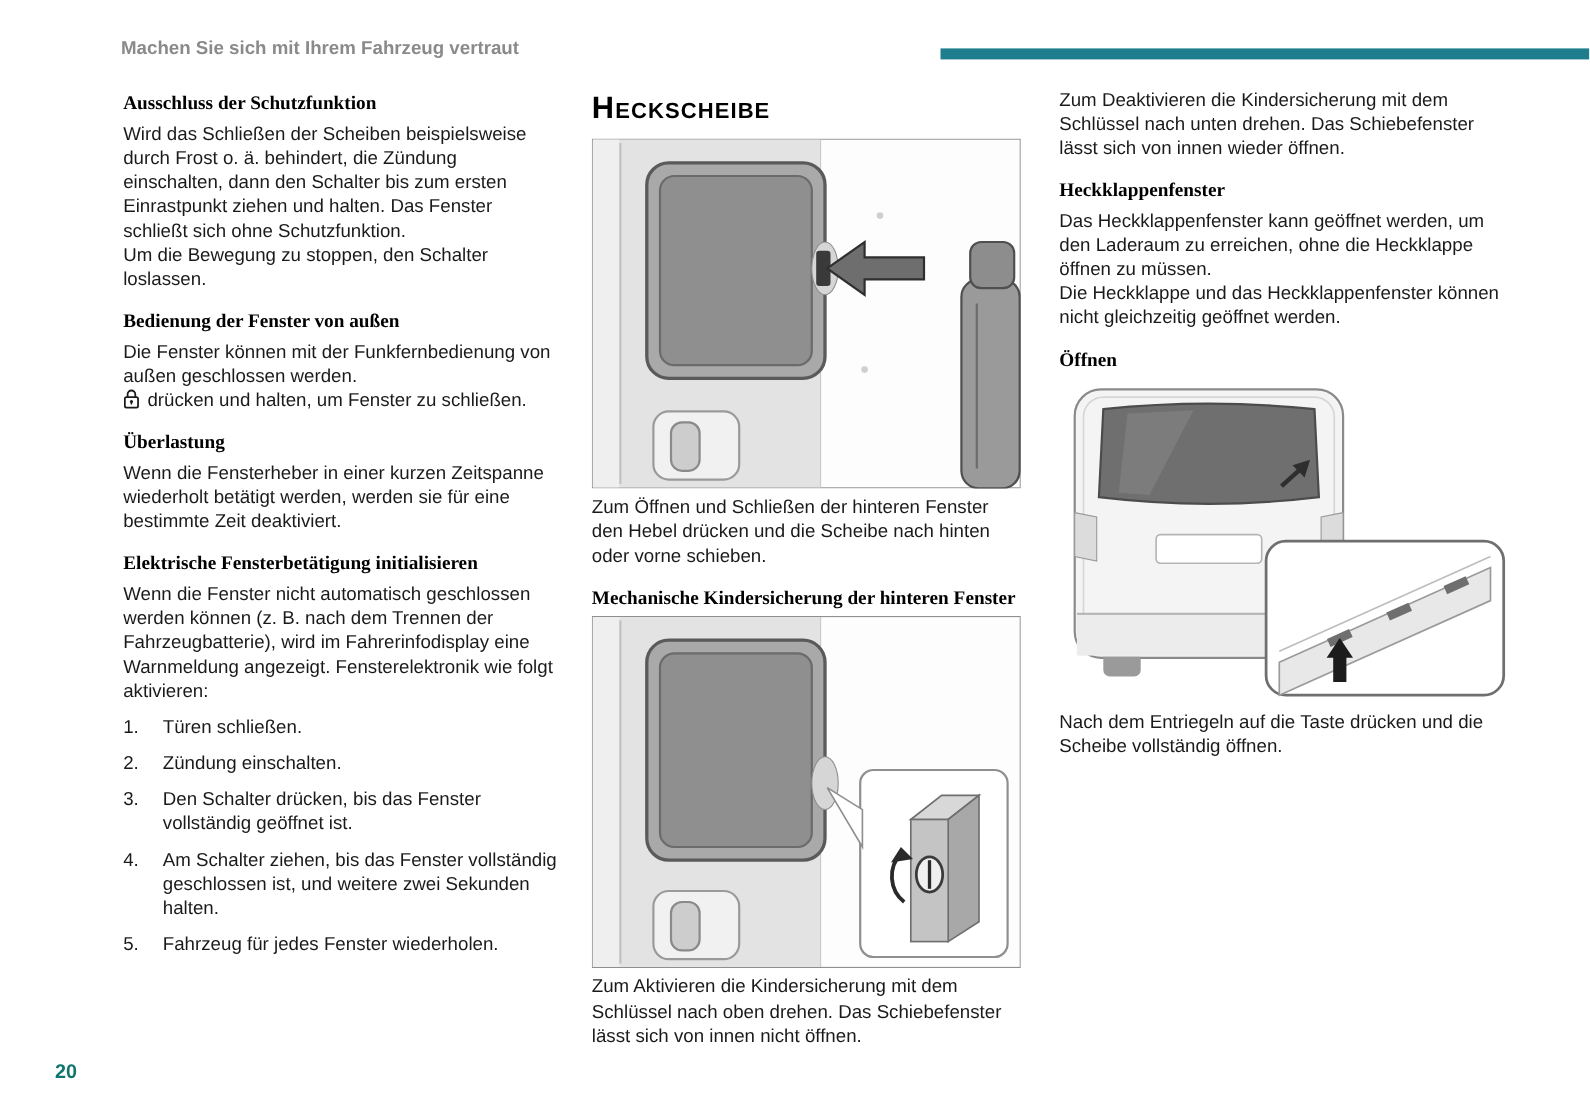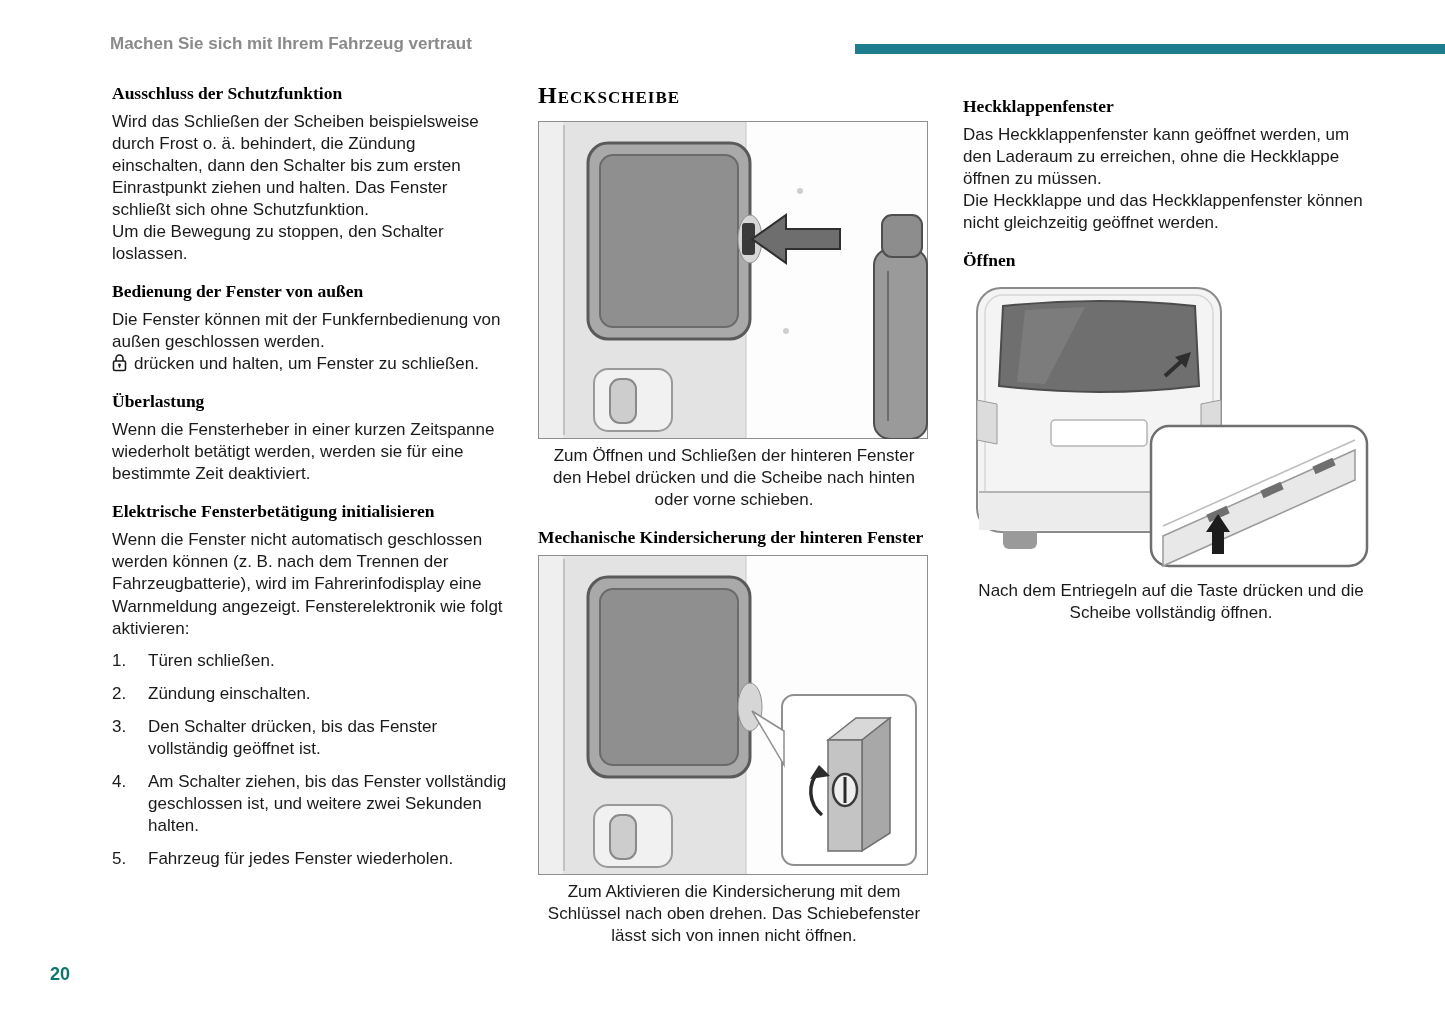--- a/index.html
+++ b/index.html
@@ -16,25 +16,25 @@
     background:var(--accent_teal, #1e7e8d);
   }
   .col { position:absolute; top:80px; font-size:17px; line-height:1.3; }
   .col-left  { left:112px; width:398px; }
   .col-mid   { left:538px; width:392px; }
   .col-right { left:963px; width:416px; }
   h3.sec { font-size:17.5px; font-weight:bold; color:#000; margin:15px 0 6px;font-family:Liberation Serif, serif; }
   h3.sec.first { margin-top:2px; }
   p.body { margin:0; }
   .main-title {
-    font-size:24px; font-weight:600; font-variant:small-caps;
-    letter-spacing:1px; color:#000; margin:0 0 10px;font-family:Liberation Serif, serif;
+    font-size:28px; font-weight:600; font-variant:small-caps;
+    letter-spacing:1px; color:#000; margin:0 0 10px;
   }
   figure.illus { margin:6px 0 6px; line-height:0; }
-  p.caption { margin:4px 0 0;text-align:center; }
+  p.caption { margin:4px 0 0; }
   .icon-line { margin-top:5px; }
   .lock-icon { display:inline-block; vertical-align:-3px; margin-right:7px; line-height:0; }
   .olist { margin-top:10px; }
   .oli { display:flex; margin:0 0 11px; }
   .oli .num { flex:none; width:36px; }
   .oli .txt { flex:1; }
   .page-number { position:absolute; left:50px; top:964px; font-size:18px; font-weight:bold; color:#0f766e; }
 </style>
 </head>
 <body>
@@ -144,20 +144,21 @@
           <line x1="307" y1="222" x2="307" y2="248" stroke="#2a2a2a" stroke-width="3"></line>
           <path d="M284 260 A 30 30 0 0 1 281 216" fill="none" stroke="#2a2a2a" stroke-width="3.5"></path>
           <polygon points="281,210 272,224 292,221" fill="#2a2a2a"></polygon>
         </g>
       </svg>
     </figure>
     <p class="caption">Zum Aktivieren die Kindersicherung mit dem Schlüssel nach oben drehen. Das Schiebefenster lässt sich von innen nicht öffnen.</p>
   </div>
 
   <div class="col col-right">
+    <p class="body">Zum Deaktivieren die Kindersicherung mit dem Schlüssel nach unten drehen. Das Schiebefenster lässt sich von innen wieder öffnen.</p>
 
     <h3 class="sec">Heckklappenfenster</h3>
     <p class="body">Das Heckklappenfenster kann geöffnet werden, um den Laderaum zu erreichen, ohne die Heckklappe öffnen zu müssen.</p>
     <p class="body">Die Heckklappe und das Heckklappenfenster können nicht gleichzeitig geöffnet werden.</p>
 
     <h3 class="sec">Öffnen</h3>
 
     <figure class="illus">
       <svg viewBox="0 0 414 296" width="414" height="296">
         <rect x="14" y="10" width="244" height="244" rx="24" fill="#f4f4f4" stroke="#8a8a8a" stroke-width="2"></rect>

